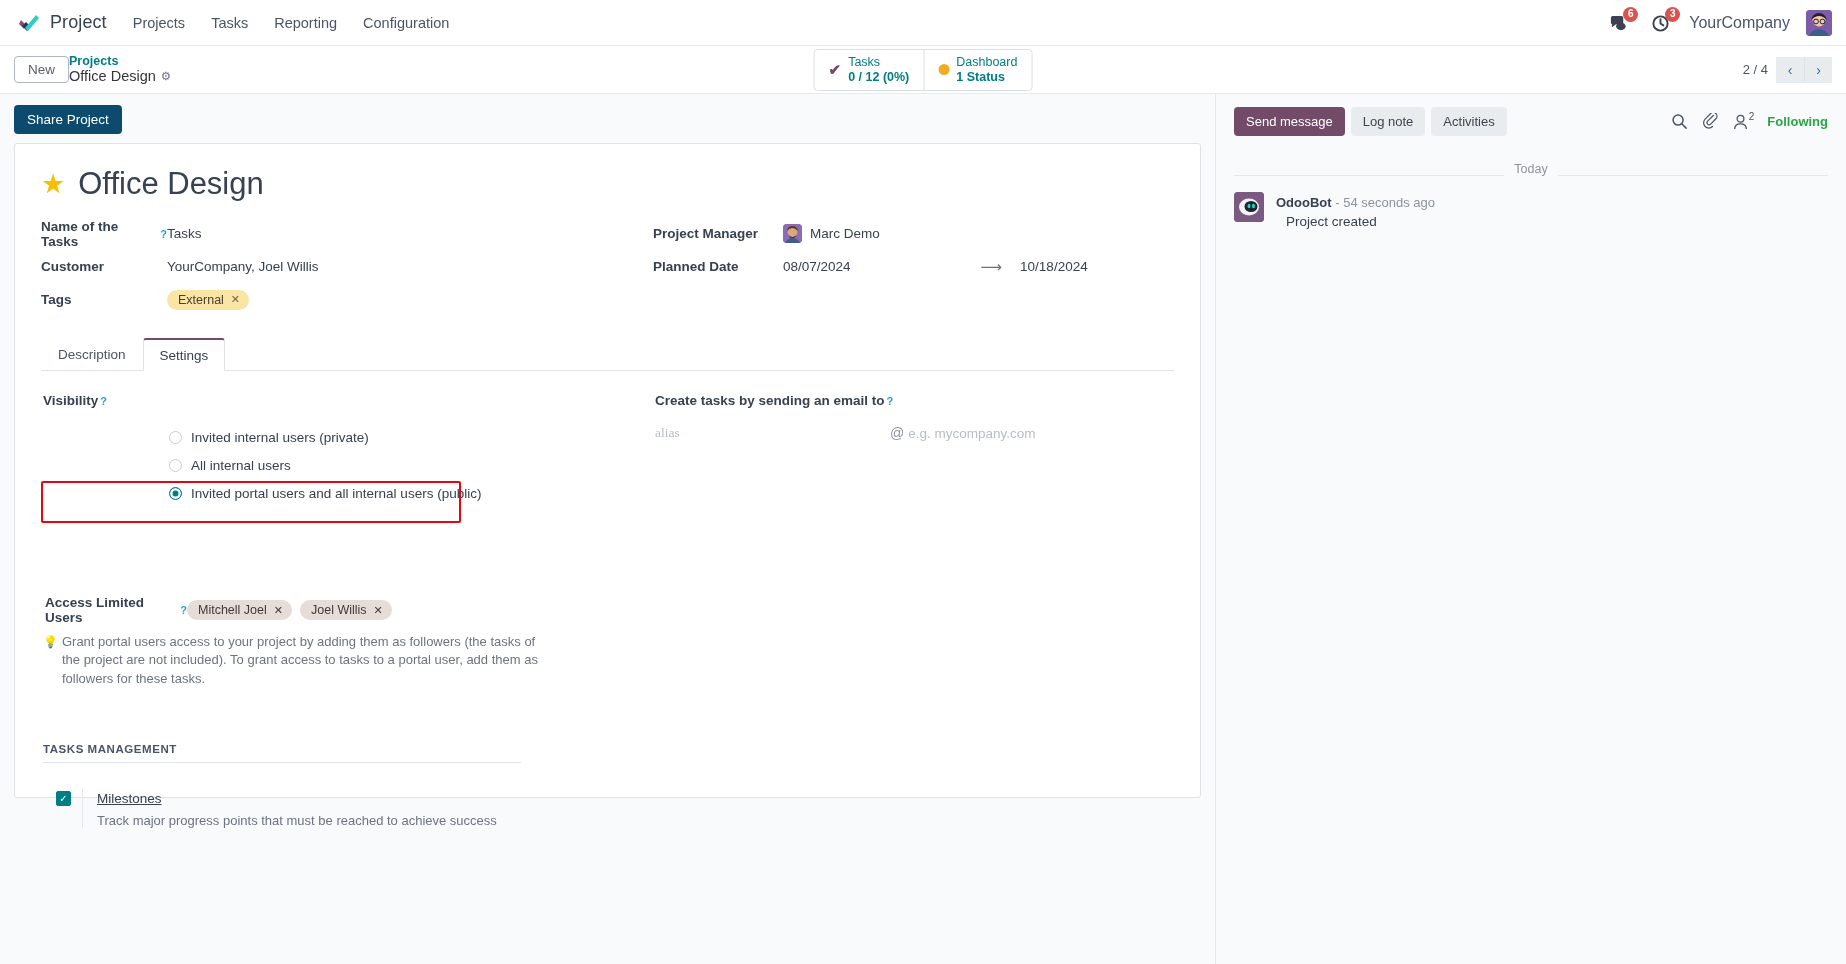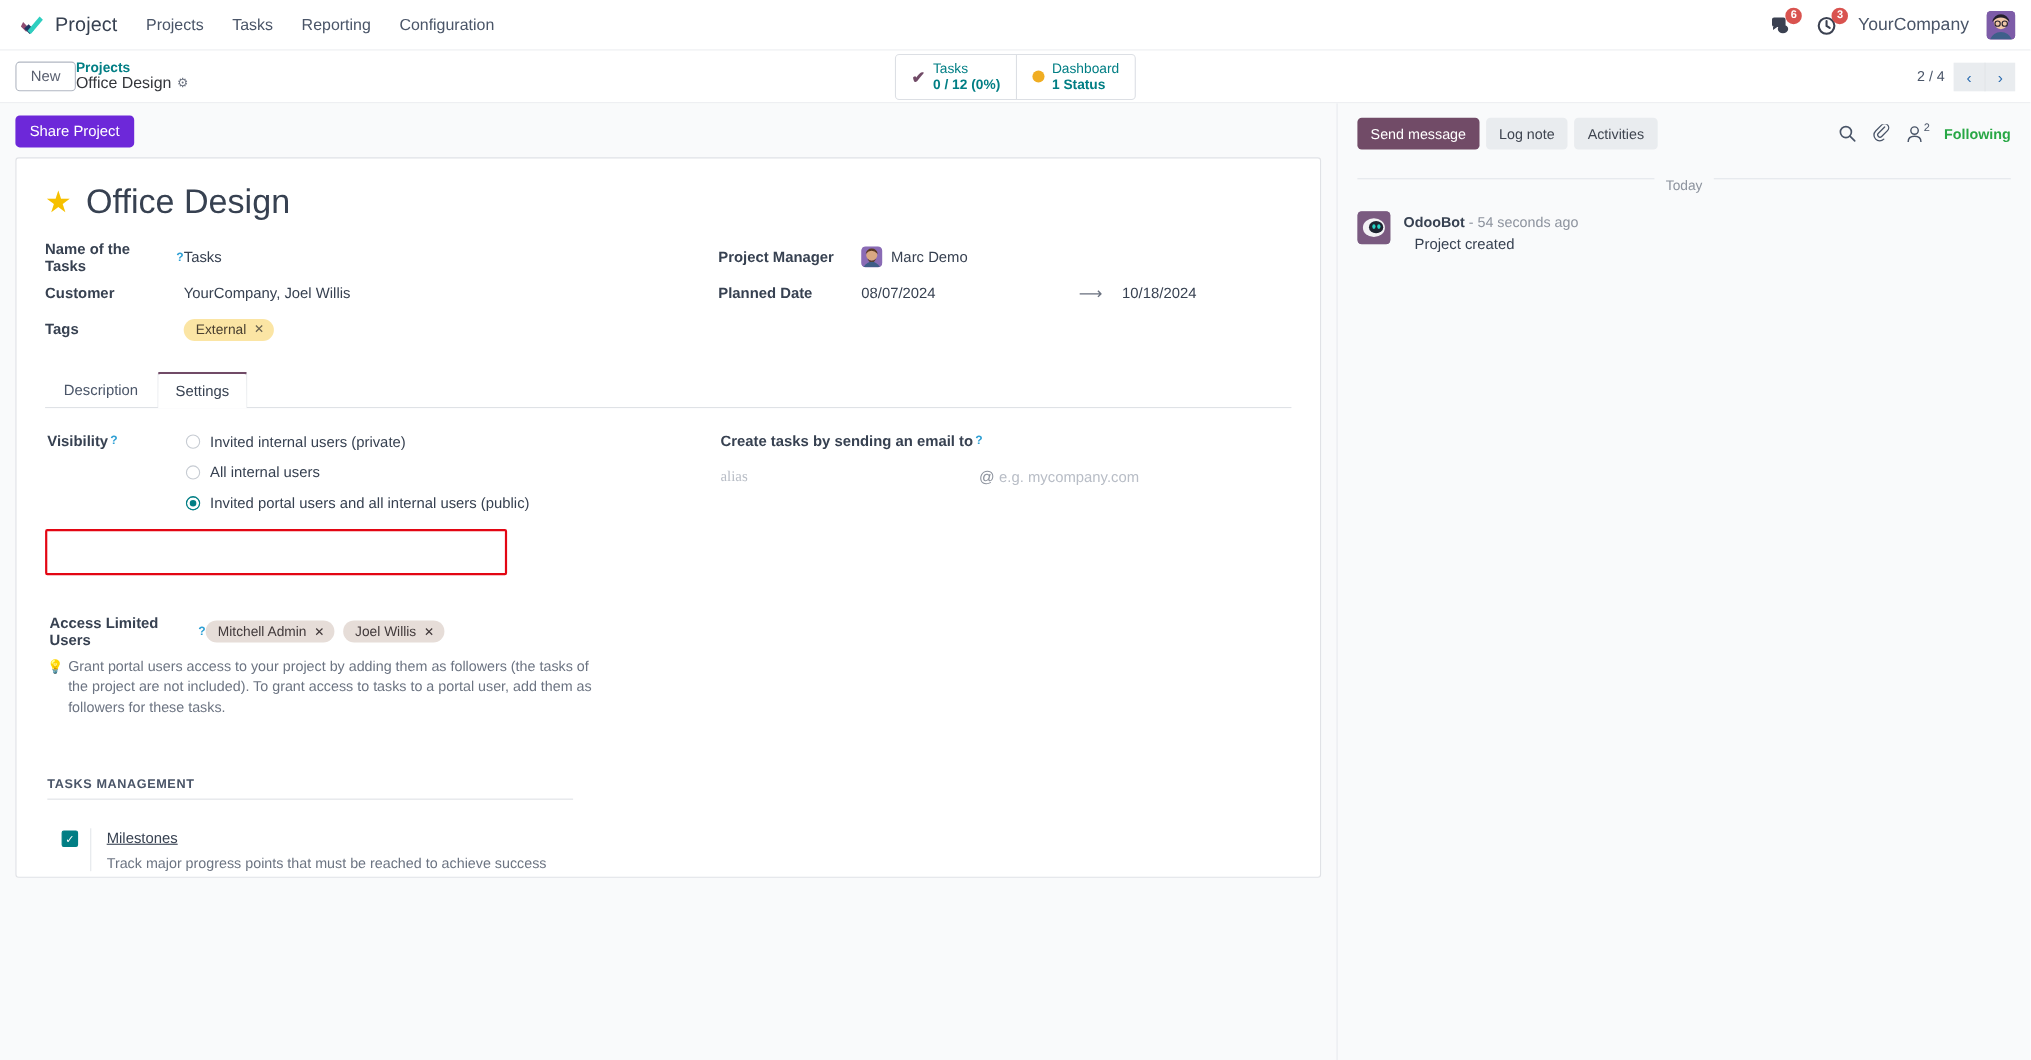--- a/index.html
+++ b/index.html
@@ -97,21 +97,21 @@
   .pager-btn + .pager-btn { border-left: 1px solid #dfe3e7; }
 
   
   .app-body { display: flex; height: calc(964px - 46px - 48px); background:#fff; }
   .form-col {
     width: 1215px; background: #f9fafb;
     padding: 0; overflow: hidden; position: relative;
   }
   .form-topbar { padding: 11px 14px 9px 14px; }
   .btn-share {
-    background: #6d28d9; color: #fff; border: none; border-radius: 4px;
+    background: #0c4a6e; color: #fff; border: none; border-radius: 4px;
     font-size: 13.5px; padding: 7px 13px; cursor: pointer;
   }
   .sheet {
     margin: 0 14px; background: #fff;
     border: 1px solid #e0e2e6; border-radius: 3px;
     padding: 22px 26px 28px 26px;
     height: 655px;
   }
 
   .record-title { display: flex; align-items: center; gap: 13px; margin-bottom: 16px;}
@@ -153,21 +153,21 @@
   }
   .tab.active {
     background: #fff; border-color: #dfe2e6; border-top: 2px solid #714b67;
     border-radius: 3px 3px 0 0; color: #374151;
   }
   .tab-pane { padding: 22px 2px 0 2px; display:flex;}
   .pane-left { width: 612px; position: relative; }
   .pane-right { flex: 1; }
 
   .radio-row { display: flex; align-items: flex-start; }
-  .radio-list { display: flex; flex-direction: column; gap: 13px; padding-top: 1px;}
+  .radio-list { display: flex; flex-direction: column; gap: 13px; padding-top: 1px; margin-top: 36px;}
   .radio-opt { display: flex; align-items: center; gap: 9px; cursor: pointer; }
   .radio-dot {
     width: 13px; height: 13px; border-radius: 50%;
     border: 1px solid #c6cbd2; background: #fff; flex-shrink:0;
   }
   .radio-dot.sel {
     border: 1px solid #017e84; background: #017e84;
     box-shadow: inset 0 0 0 2.5px #fff;
   }
   .radio-label { font-size: 13.5px; color: #374151; }
@@ -245,21 +245,21 @@
   .ct-btn.secondary { background: #e9ecef; color: #3f4550; }
   .chatter-tools {
     position: absolute; right: 0; display: flex; align-items: center; gap: 14px;
   }
   .tool-icon { color: #4a5568; cursor: pointer; display:flex; align-items:center; }
   .follower-wrap { position: relative; display: flex; align-items: center; cursor: pointer;}
   .follower-count { font-size: 10px; color: #4a5568; position: relative; top: -5px; left: 1px;}
   .following { font-size: 13px; color: #28a745; font-weight: 700; cursor: pointer;}
 
   .thread { margin-top: 26px; }
-  .day-sep { display: flex; align-items: flex-start; gap: 10px; margin-top: 13px; }
+  .day-sep { display: flex; align-items: flex-end; gap: 10px; margin-top: 13px; }
   .day-line { flex: 1; height: 1px; background: #e3e6ea; }
   .day-text { font-size: 12.5px; color: #8d939e; }
   .message { display: flex; gap: 12px; margin-top: 16px; }
   .msg-avatar {
     width: 30px; height: 30px; border-radius: 4px; flex-shrink: 0;
     background: linear-gradient(145deg,#8b6a91,#5f4766);
     display:flex; align-items:center; justify-content:center;
     overflow:hidden;
   }
   .msg-body { padding-top: 1px; }
@@ -445,21 +445,21 @@
             </div>
 
             <div class="alu-box"></div>
 
             <div class="alu-row">
               <span class="alu-label">
                 <span>Access Limited Users</span>
                 <span class="qmark">?</span>
               </span>
               <span class="tag-grey">
-                <span>Mitchell Admin</span>
+                <span>Mitchell Joel</span>
                 <span class="tag-x">✕</span>
               </span>
               <span class="tag-grey">
                 <span>Joel Willis</span>
                 <span class="tag-x">✕</span>
               </span>
             </div>
 
             <div class="tip">
               <span class="tip-icon">💡</span>

